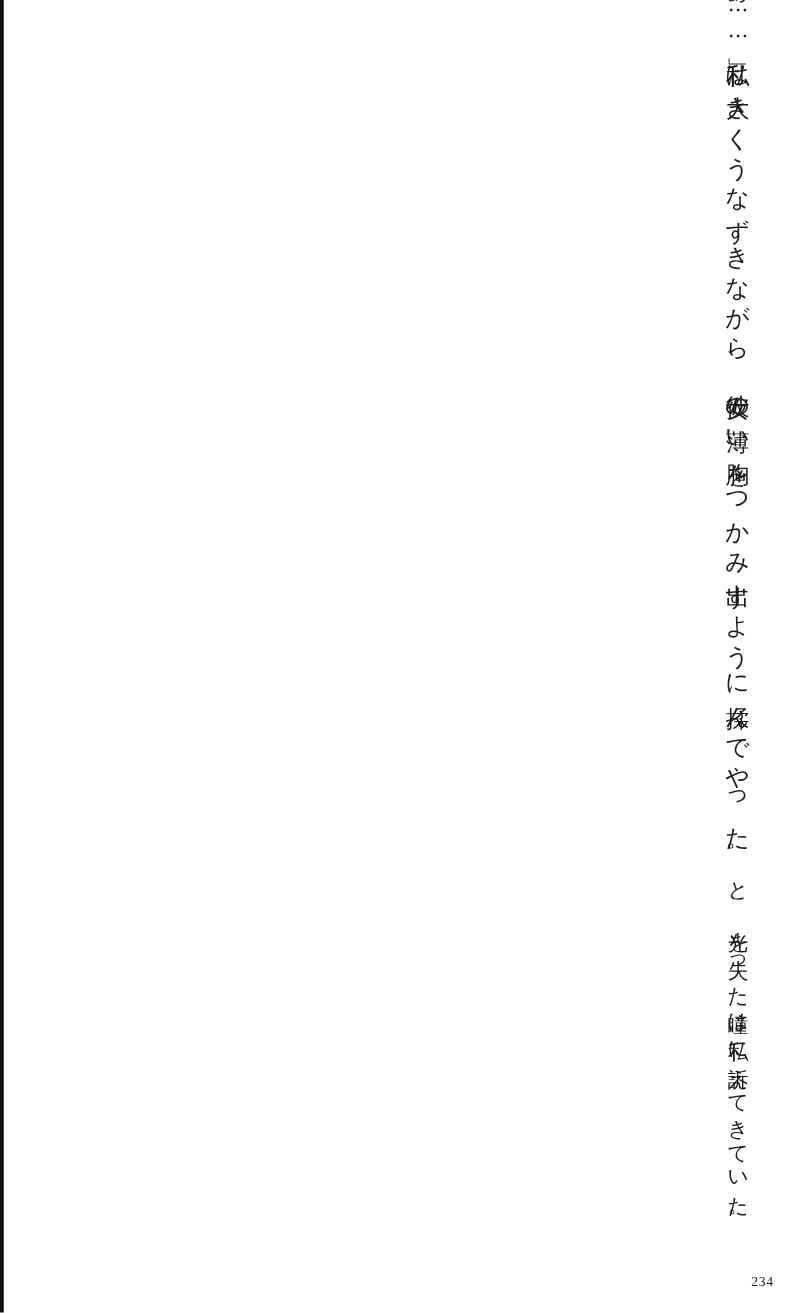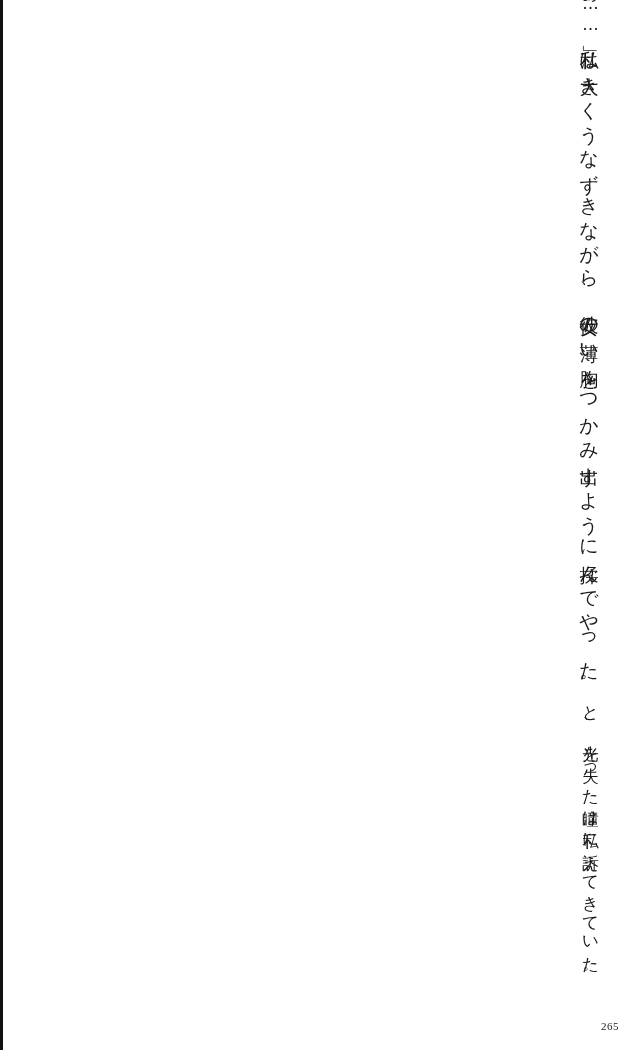--- a/index.html
+++ b/index.html
@@ -78,14 +78,14 @@
 <div class="page">
   <div class="page-border-left"></div>
 
   <div class="text-area">
     <div class="line">と、光を失った瞳は私に訴えてきていた。</div>
     <div class="line big">私は大きくうなずきながら、彼女の薄い胸をつかみ出すように揉んでやった。</div>
     <div class="line indent">「あああ……」</div>
 
   </div>
 
-  <div class="page-number">265</div>
+  <div class="page-number">234</div>
 </div>
 
 </body></html>

